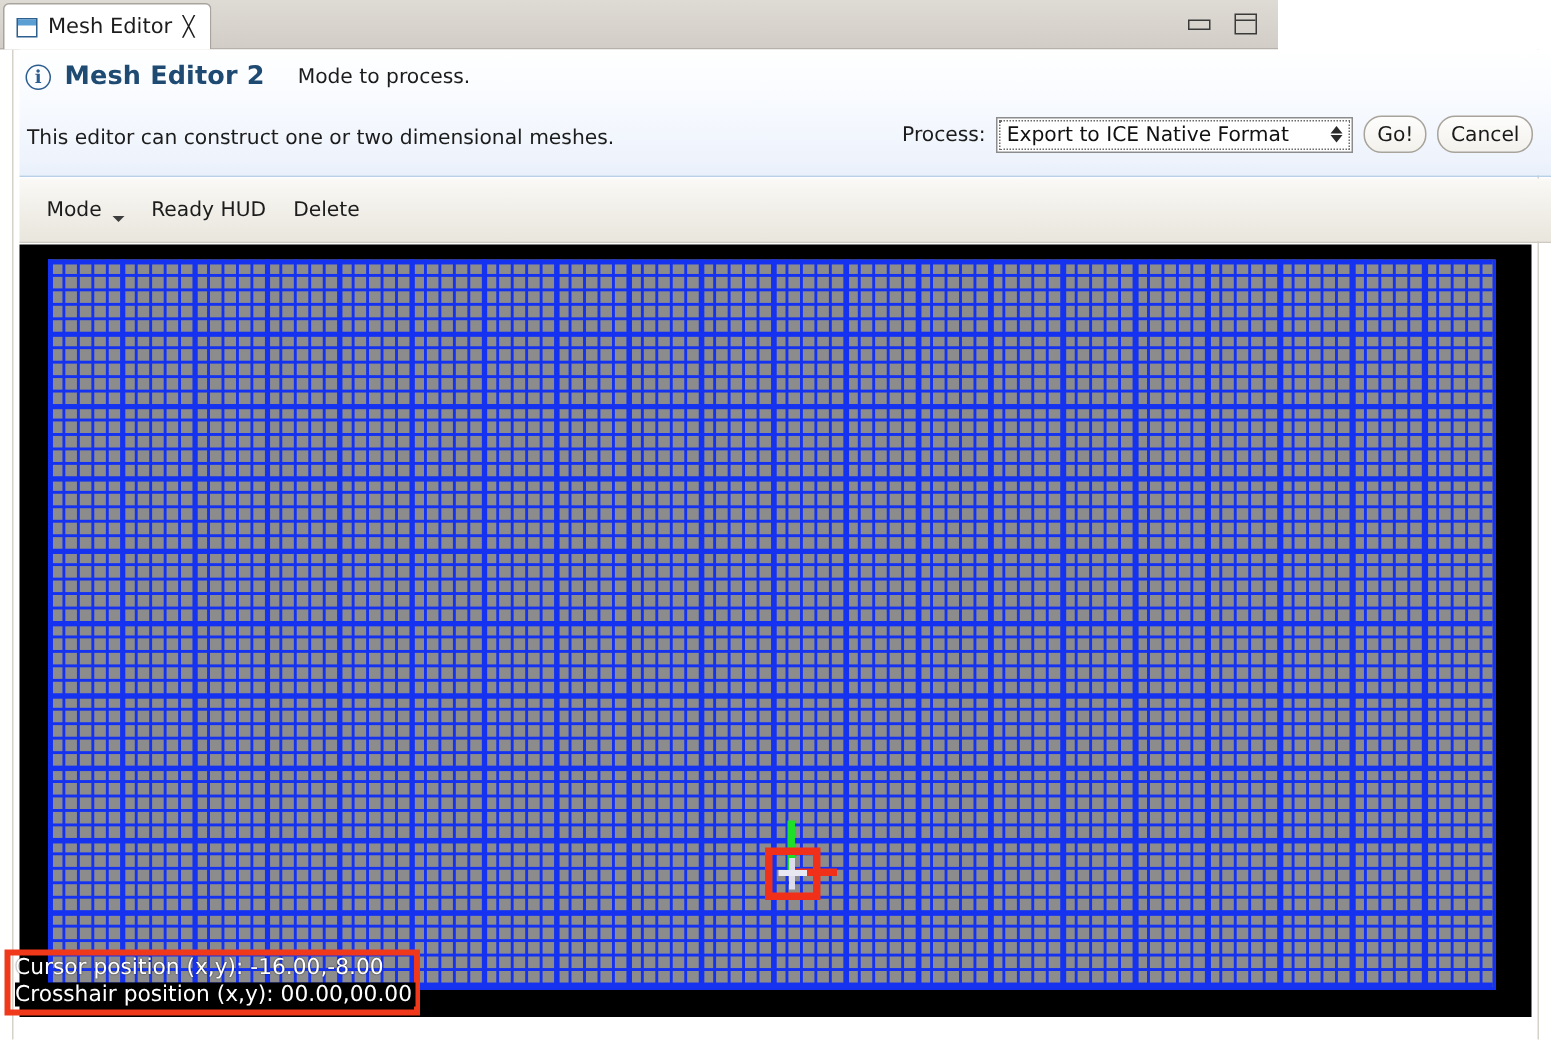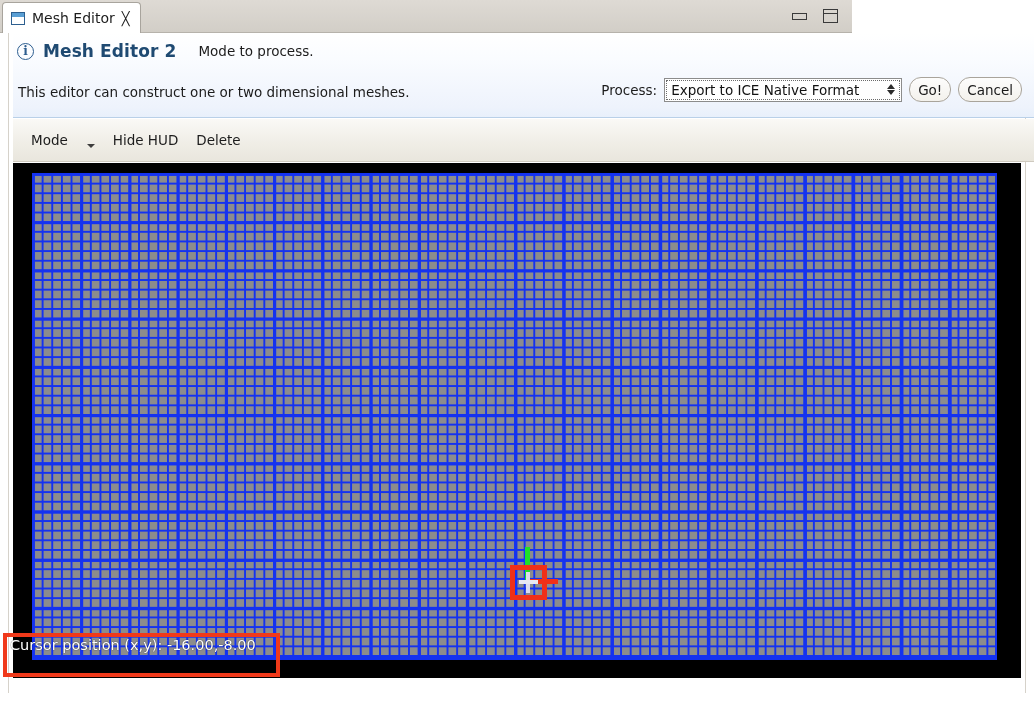--- a/index.html
+++ b/index.html
@@ -181,21 +181,21 @@
     position: absolute;
     left: 13px; top: 119px;
     width: 1021px; height: 43px;
     background: linear-gradient(to bottom, #faf9f6 0%, #f0eee7 55%, #e9e6dd 100%);
     border-bottom: 1px solid #cfcabf;
     display: flex; align-items: center;
     padding-left: 9px;
     gap: 0px;
   }
   .tb-item {
-    display: flex; align-items: flex-end; gap: 19px;
+    display: flex; align-items: flex-end; gap: 7px;
     padding: 4px 9px;
     font-size: 13.5px; color: #1c1c1c;
     cursor: pointer;
     white-space: nowrap;
   }
   .chev-down {
     width: 0; height: 0;
     border-left: 4px solid transparent;
     border-right: 4px solid transparent;
     border-top: 4px solid #3d3d3d;
@@ -388,37 +388,38 @@
       <button class="btn">Cancel</button>
     </div>
   </div>
 
   <div class="toolbar">
     <div class="tb-item">
       <span>Mode</span>
       <span class="chev-down"></span>
     </div>
     <div class="tb-item">
-      <span>Hide HUD</span>
+      <span>Ready HUD</span>
     </div>
     <div class="tb-item">
       <span>Delete</span>
     </div>
   </div>
 
   <div class="canvas-wrap">
     <div class="grid"></div>
 
     <div class="marker">
       <div class="marker-green"></div>
       <div class="marker-red-h"></div>
       <div class="marker-box"></div>
       <div class="marker-cross-v"></div>
       <div class="marker-cross-h"></div>
     </div>
   </div>
 
   <div class="hud">
     <div class="hud-line l1">Cursor position (x,y): -16.00,-8.00</div>
+    <div class="hud-line l2">Crosshair position (x,y): 00.00,00.00</div>
   </div>
 
 
 </div>
 
 </body></html>

